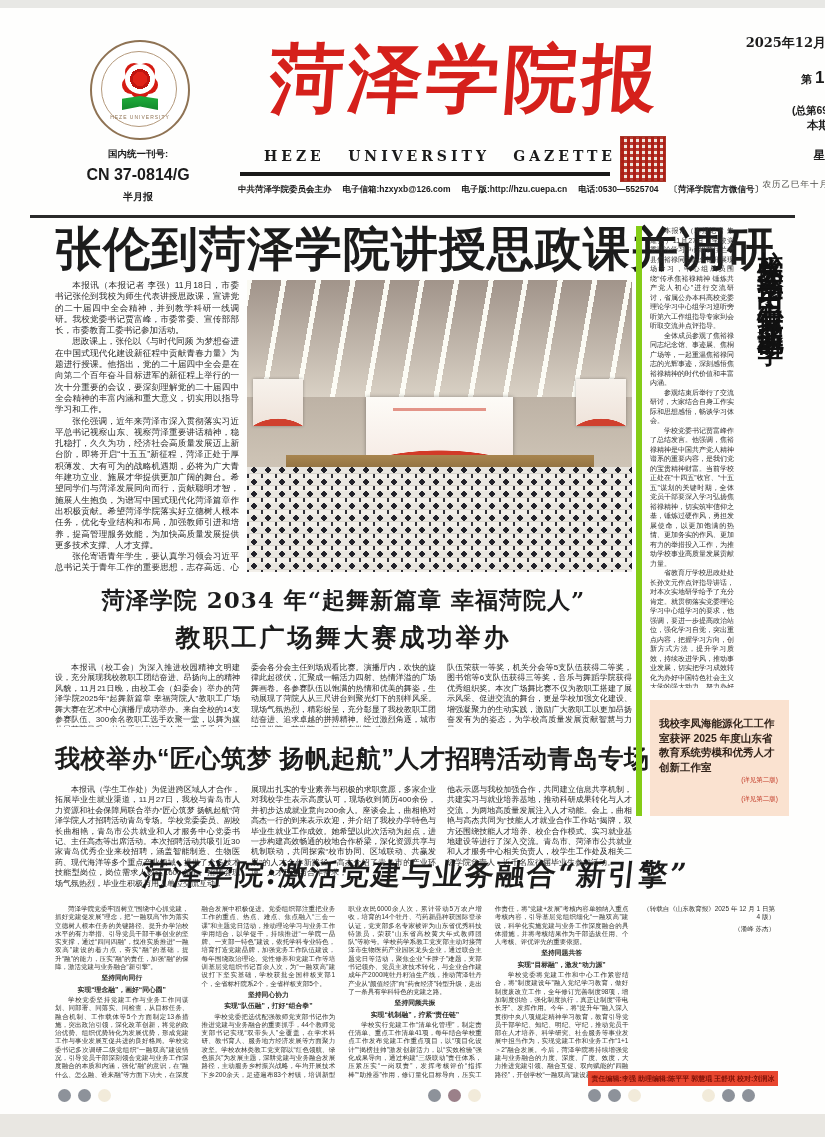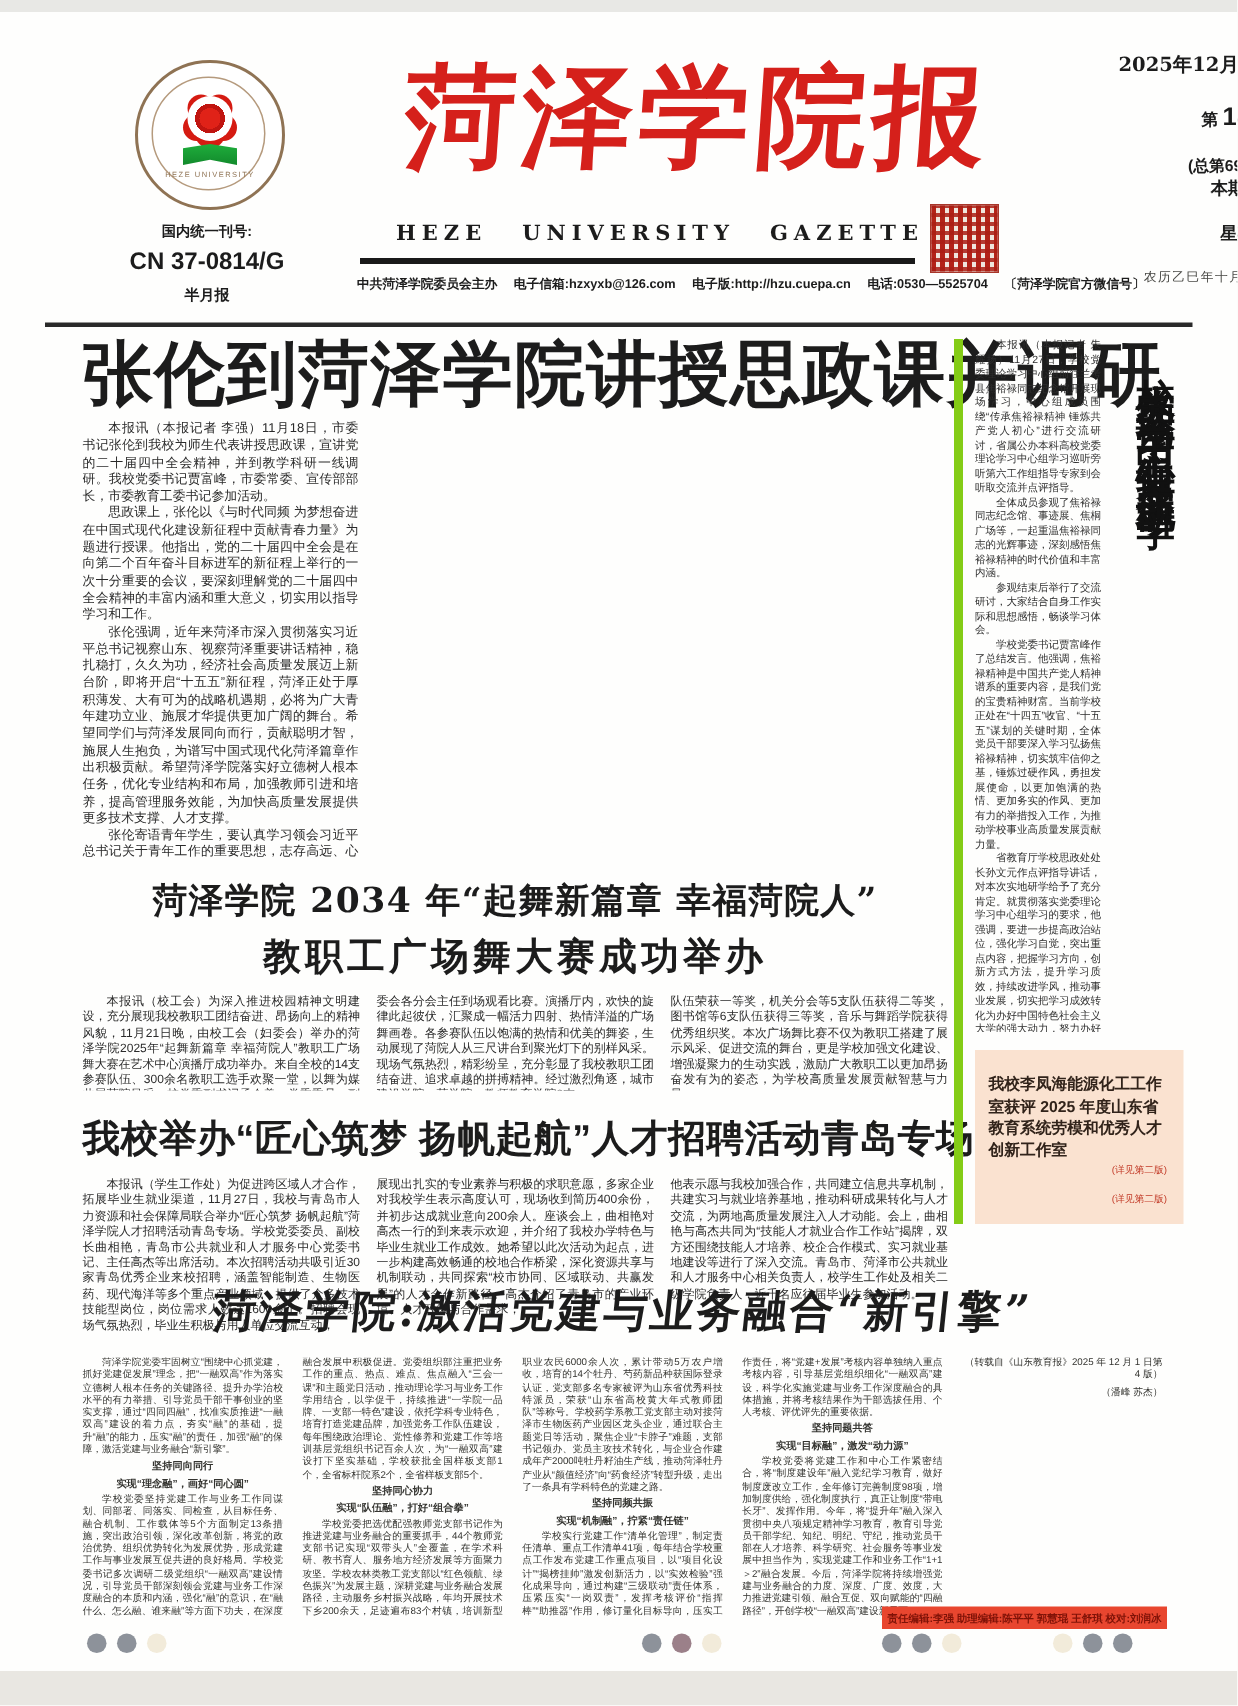--- a/index.html
+++ b/index.html
@@ -46,21 +46,21 @@
   .dateblock .d4{font-size:11.5px;font-weight:bold;margin-top:0;}
   .dateblock .d5{font-size:11.5px;font-weight:bold;margin-top:15px;}
   .dateblock .d6{font-size:8.5px;color:#4a4a46;margin-top:16px;letter-spacing:1px;
         font-family:"DejaVu Serif",serif;}
   .main-rule{position:absolute;left:30px;top:215px;width:765px;height:3px;background:#2a2a2a;}
 
   
   .main-col{position:absolute;left:55px;top:226px;width:577px;}
   .art1-h{font-size:47px;font-weight:bold;text-align:center;letter-spacing:1px;
         line-height:46px;white-space:nowrap;}
-  .art1-row{display:flex;gap:8px;margin-top:8px;height:292px;overflow:hidden;flex-direction:column;}
+  .art1-row{display:flex;gap:8px;margin-top:8px;height:292px;overflow:hidden;}
   .art1-text{width:184px;font-size:8.6px;line-height:11.3px;text-align:justify;color:#2a2a2a;}
   .art1-text p{margin:0;text-indent:2em;}
 
   
   .photo{flex:1;position:relative;overflow:hidden;background:#cfc7bb;}
   .ph-ceiling{position:absolute;left:0;top:0;width:100%;height:40%;
         background:
           repeating-linear-gradient(100deg,rgba(255,255,248,.95) 0 5px,transparent 5px 34px),
           linear-gradient(#a1948a,#d9d1c5);}
   .ph-wall{position:absolute;left:0;top:40%;width:100%;height:24%;

